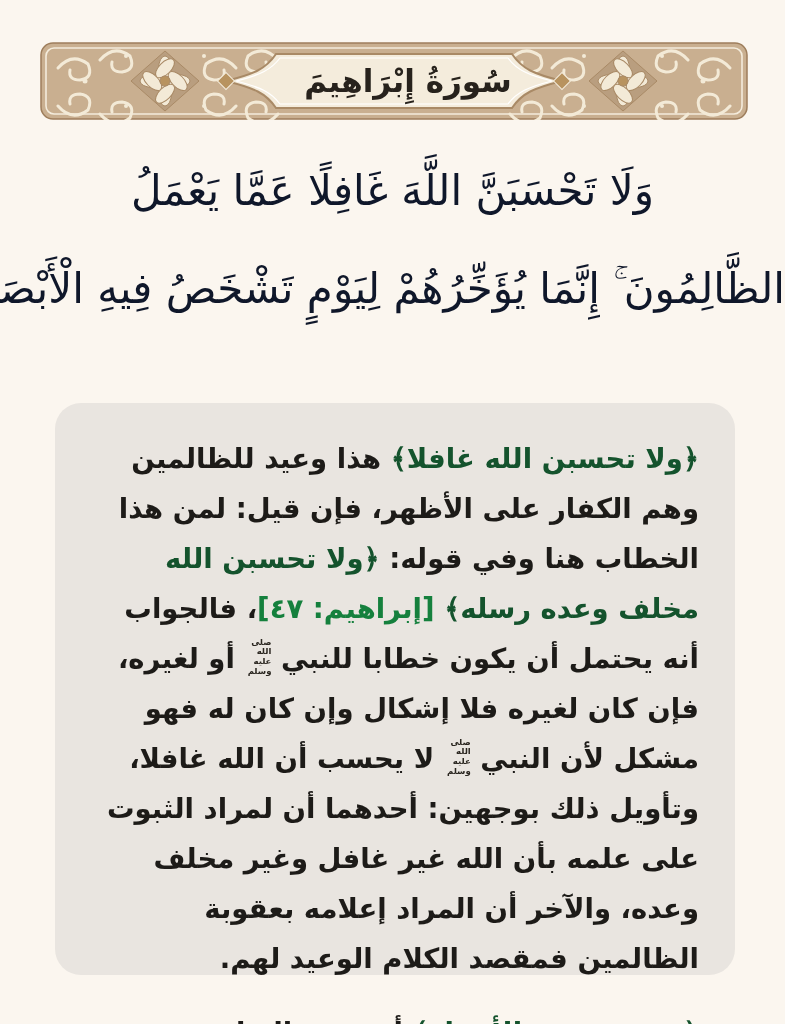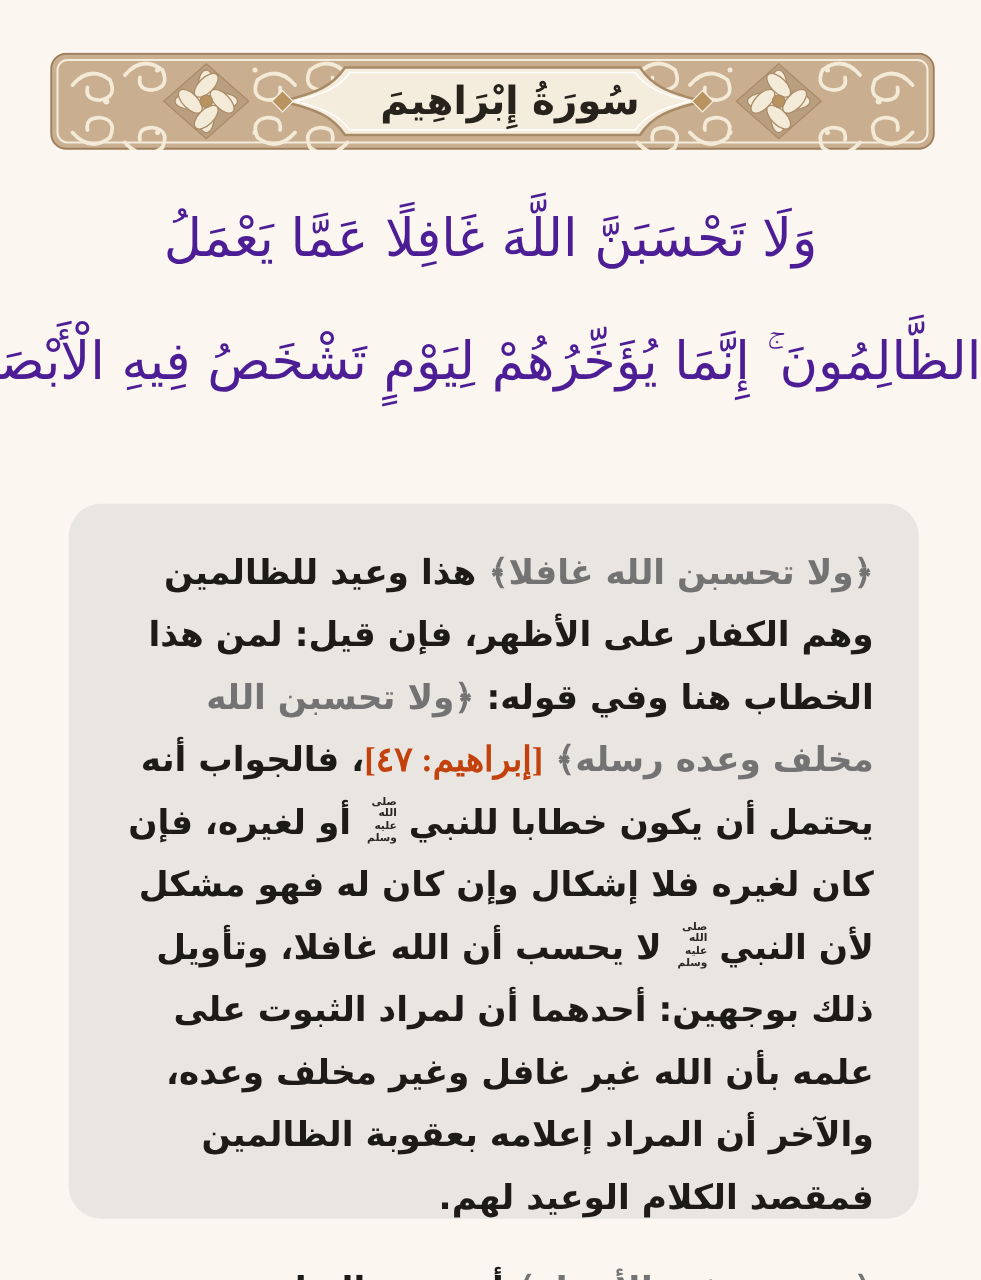--- a/index.html
+++ b/index.html
@@ -21,21 +21,21 @@
     position:absolute;left:0;right:0;top:0;height:78px;
     display:flex;align-items:center;justify-content:center;
     font-size:31px;font-weight:700;color:#27221c;
     letter-spacing:0;
     padding-left:28px;
   }
 
   
   .verse{
     position:absolute;left:0;right:0;top:142px;
-    text-align:center;color:#4c1d95;
+    text-align:center;color:#0f172a;
     font-size:42px;line-height:98px;font-weight:400;
   }
   .verse .vline{white-space:nowrap;}
 
   
   .source-title{
     position:absolute;top:350px;right:45px;
     font-size:26px;font-weight:700;color:#a8906f;
   }
 
@@ -45,22 +45,22 @@
     background:#e9e5e0;border-radius:26px;
     box-sizing:border-box;
     padding:30px 36px 24px 36px;
   }
   .card .para{
     margin:0 0 24px 0;
     font-size:27.5px;line-height:50px;font-weight:700;
     color:#1d1b18;text-align:right;
   }
   .card .para:last-child{margin-bottom:0;}
-  .seg-red{color:#737373;}
-  .seg-ref{color:#c2410c;font-family:Liberation Serif, serif;}
+  .seg-red{color:#14532d;}
+  .seg-ref{color:#15803d;}
   .seg-text{color:#1d1b18;}
   .seg-saw{
     display:inline-block;width:27px;font-size:8.5px;line-height:1.15;
     vertical-align:-6px;color:#2a2620;font-weight:700;
     white-space:normal;
   }
 </style>
 </head>
 <body>
 

